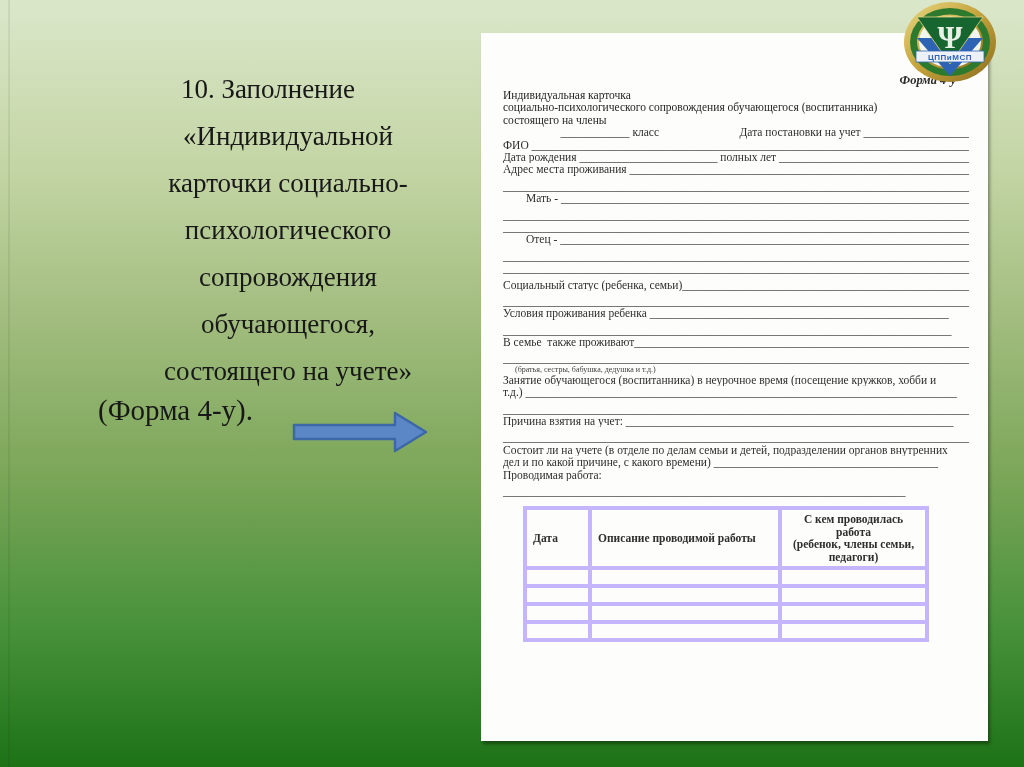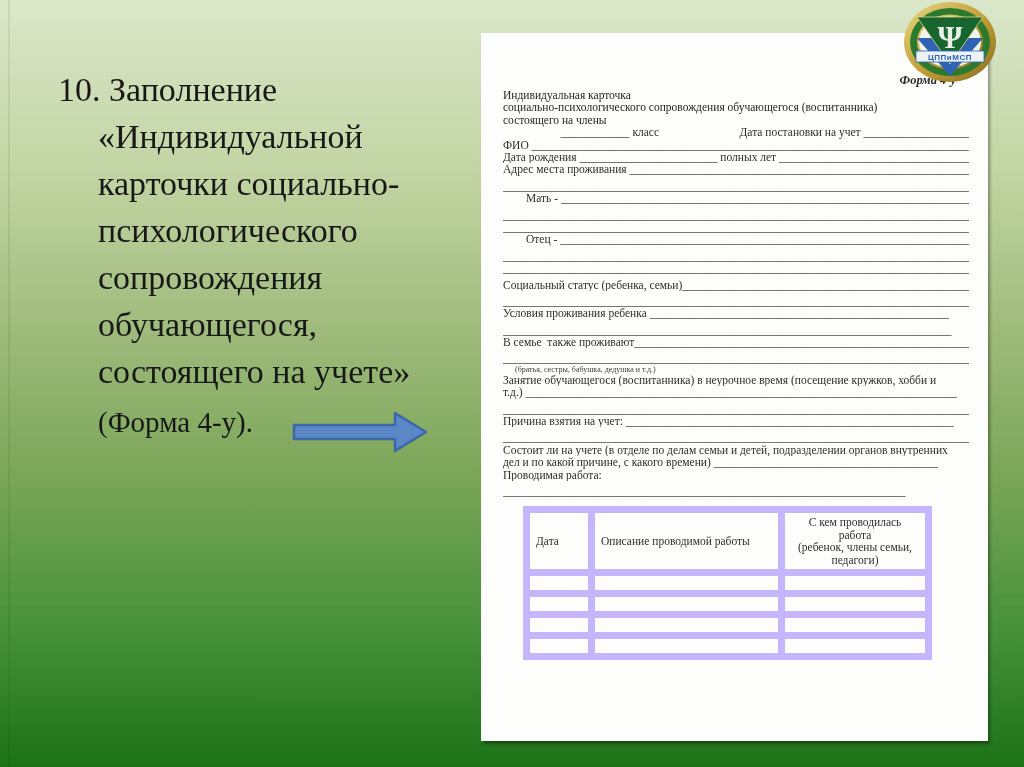--- a/index.html
+++ b/index.html
@@ -15,26 +15,26 @@
       #7ba658 62%, #47913a 82%, var(--bg_bottom, #1d7216) 100%);
   }
   .edge-line {
     position: absolute; left: 8px; top: 0; width: 2px; height: 100%;
     background: rgba(0, 40, 0, 0.07);
   }
 
   
   .title-block {
     position: absolute; left: 58px; top: 66px; width: 420px;
-    font-size: 34px; line-height: 47px; color: #181818;
+    font-size: 27px; line-height: 47px; color: #181818; text-align: center;
   }
   .title-block .line { padding-left: 40px; white-space: pre; }
   .title-block .line:first-child { padding-left: 0; }
   .form-note {
-    position: absolute; left: 98px; top: 406px;
+    position: absolute; left: 98px; top: 394px;
     font-size: 29px; color: #181818;
   }
   .arrow-wrap { position: absolute; left: 291px; top: 408px; width: 140px; height: 48px; }
 
   
   .paper {
     position: absolute; left: 481px; top: 33px; width: 507px; height: 708px;
     background: #fdfdfc;
     box-shadow: 2px 3px 3px rgba(0,0,0,0.35);
   }
@@ -53,21 +53,21 @@
   .fl.sm { font-size: 8px; line-height: 9px; height: 9px; color: #3d3d3d; font-family: Liberation Serif, serif; }
 
   table.work-table {
     border-collapse: collapse; table-layout: fixed;
     width: 402px; margin: 9px 0 0 20px;
     font-size: 11.5px; color: #2e2e2e;
   }
   .work-table col:nth-child(1) { width: 65px; }
   .work-table col:nth-child(2) { width: 190px; }
   .work-table col:nth-child(3) { width: 147px; }
-  .work-table th, .work-table td { border: 7px solid #c4b5fd; font-weight: normal; }
+  .work-table th, .work-table td { border: 4px solid #c4b5fd; font-weight: bold; }
   .work-table th { height: 54px; line-height: 12.6px; }
   .work-table th:nth-child(1), .work-table th:nth-child(2) {
     text-align: left; vertical-align: middle; padding-left: 6px;
   }
   .work-table th:nth-child(3) { text-align: center; vertical-align: middle; white-space: pre-line; }
   .work-table td { height: 12px; }
 
   
   .logo { position: absolute; left: 903px; top: 0px; width: 94px; height: 84px; }
 </style>

